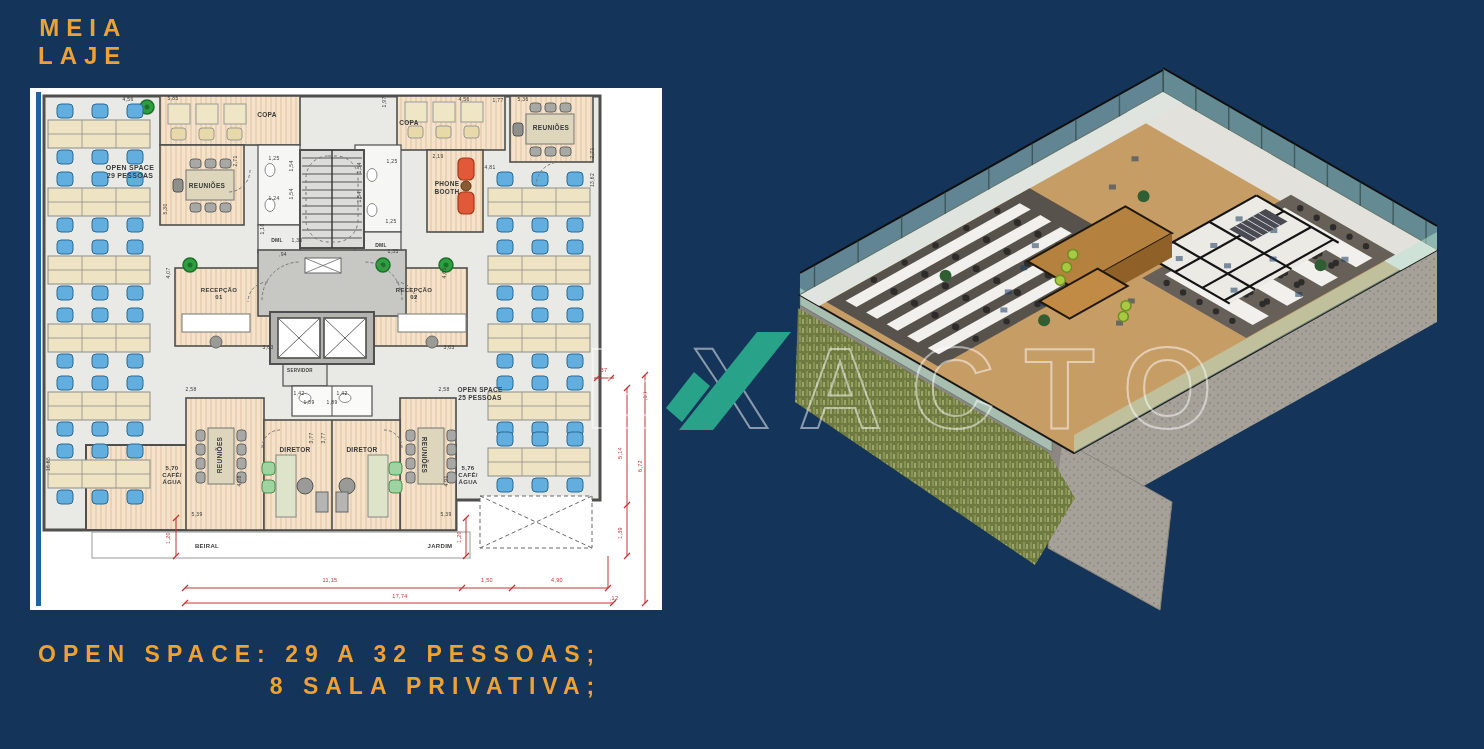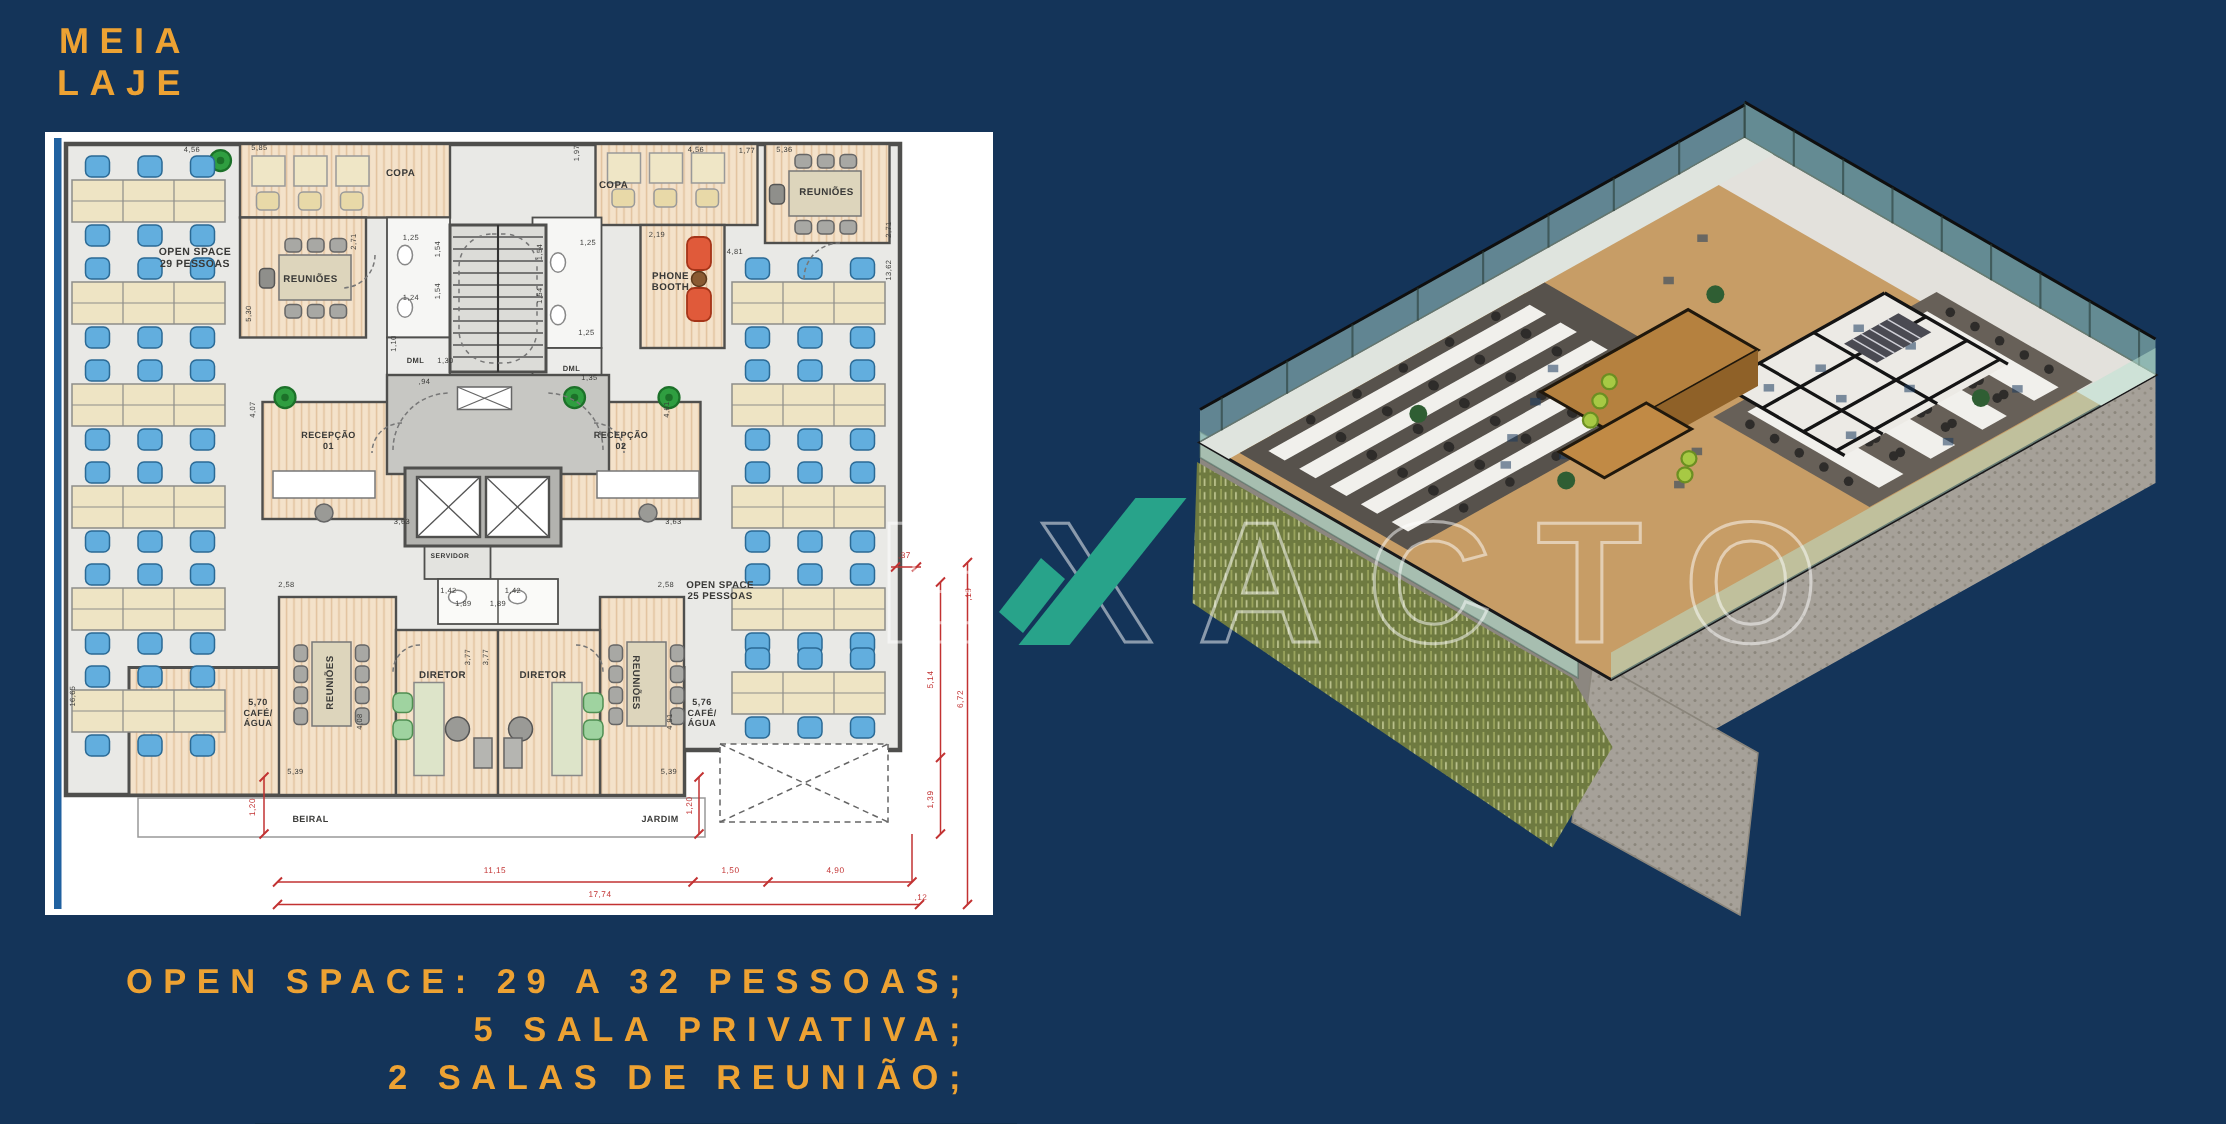--- a/index.html
+++ b/index.html
@@ -1,21 +1,21 @@
 <!DOCTYPE html>
 <html><head>
 <meta charset="utf-8">
 <style>
   html,body{margin:0;padding:0;background:#0d2a47;}
   #canvas{position:relative;width:1484px;height:749px;overflow:hidden;
           background:#143459;font-family:"Liberation Sans",sans-serif;text-align:right;}
   .gold-text{color:#EDA233;font-weight:bold;letter-spacing:7px;
              font-family:"Liberation Sans",sans-serif;}
   #page-title{position:absolute;left:38px;top:14px;font-size:24px;}
-  #footer{position:absolute;left:38px;top:638px;line-height:32px;font-size:23px;margin-left:46px;}
+  #footer{position:absolute;left:38px;top:638px;line-height:32px;font-size:23px;}
   .svg-abs{position:absolute;}
   #hdr,#footer{z-index:4;}
 </style>
 </head>
 <body>
 
 <div id="canvas">
   <div id="hdr" class="svg-abs">
     <div id="page-title" class="gold-text">MEIA LAJE</div>
   </div>
@@ -571,16 +571,15 @@
   <svg id="wm-svg" class="svg-abs" id2="wm" style="left:0;top:0;z-index:3;pointer-events:none" width="1484" height="749" viewBox="0 0 1484 749">
       <g>
         <text x="585" y="428" font-size="115" font-weight="bold" font-family="&quot;Liberation Sans&quot;,sans-serif" letter-spacing="30" fill="none" stroke="rgba(255,255,255,0.5)" stroke-width="2">EXACTO</text>
         <polygon points="757,332 791,332 713,430 679,430" fill="#28A38A"></polygon>
         <polygon points="666,408 694,372 710,386 682,422" fill="#28A38A"></polygon>
       </g>
     </svg>
 
   <div id="footer" class="gold-text">
     <div>OPEN SPACE: 29 A 32 PESSOAS;</div>
-    <div>5 SALA PRIVATIVA;</div>
-    <div>2 SALAS DE REUNIÃO;</div>
+    <div>8 SALA PRIVATIVA;</div>
   </div>
 </div>
 
 </body></html>

